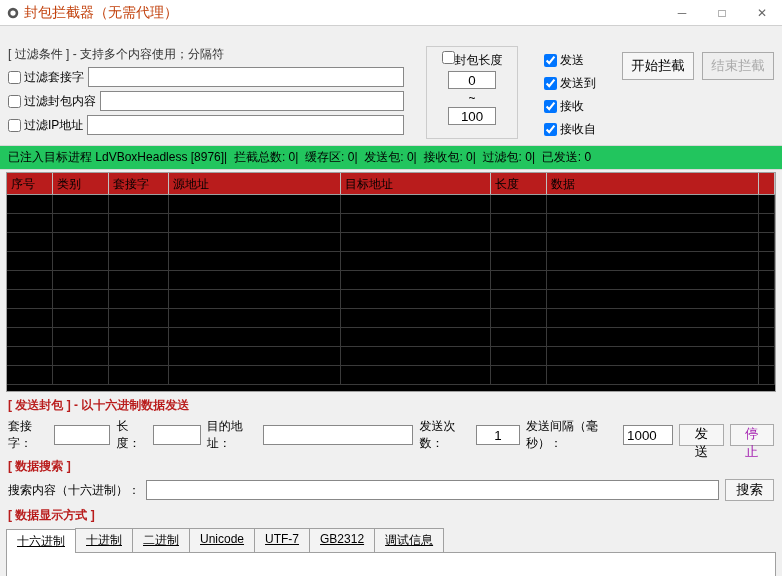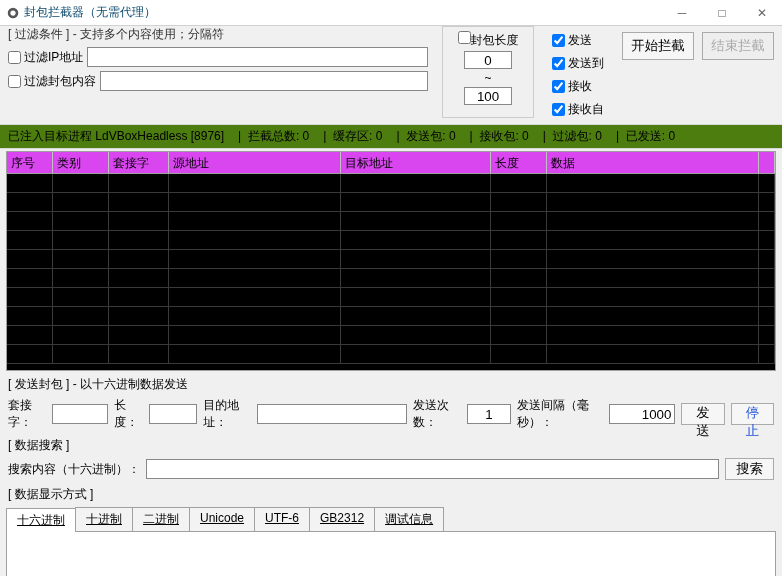--- a/index.html
+++ b/index.html
@@ -1,49 +1,49 @@
 <!DOCTYPE html>
 <html><head>
 <meta charset="utf-8">
 <style>
 * { box-sizing: border-box; margin: 0; padding: 0; }
 body { font-family: "Microsoft YaHei", SimSun, sans-serif; font-size: 12px; background: #f0f0f0; width: 782px; height: 576px; overflow: hidden; }
 .titlebar { height: 26px; background: #fff; display: flex; align-items: center; padding-left: 6px; border-bottom: 1px solid #d0d0d0; }
 .titlebar .icon { width: 14px; height: 14px; margin-right: 4px; }
-.titlebar .title { flex: 1; color: #0c4a6e; font-size: 12px; }
+.titlebar .title { flex: 1; color: #c2410c; font-size: 14px; }
 .titlebar .winbtn { width: 40px; height: 26px; display: flex; align-items: center; justify-content: center; color: #666; }
-.filter-area { padding: 0 8px 6px 8px; display: flex; gap: 14px; }
+.filter-area { padding: 20px 8px 6px 8px; display: flex; gap: 22px; }
 .filter-left { flex: 1; }
 .filter-title { color: #333; margin-bottom: 4px; }
 .filter-row { display: flex; align-items: center; margin-bottom: 4px; gap: 4px; }
 .filter-row input[type=text] { flex: 1; height: 20px; border: 1px solid #888; padding: 0 3px; }
 .filter-row label { display: flex; align-items: center; gap: 3px; white-space: nowrap; }
 .pklen { border: 1px solid #ccc; padding: 4px 6px; width: 92px; display: flex; flex-direction: column; align-items: center; gap: 2px; }
 .pklen-row { display: flex; align-items: center; gap: 4px; white-space: nowrap; }
 .pklen input[type=text] { width: 48px; height: 18px; text-align: center; border: 1px solid #888; }
 .chkcol { display: flex; flex-direction: column; gap: 6px; padding: 6px 4px 0 4px; }
 .chkcol label { display: flex; align-items: center; gap: 3px; white-space: nowrap; }
 .btncol { display: flex; flex-direction: row; gap: 8px; padding-top: 6px; }
 .btncol button { width: 72px; height: 28px; border: 1px solid #aaa; background: #f6f6f6; }
 .btncol button:disabled { color: #aaa; background: #eee; }
 input[type=checkbox] { width: 13px; height: 13px; }
-.statusbar { padding: 3px 8px; background: #4d7c0f; border-top: 1px solid #d8d8d8; border-bottom: 1px solid #d8d8d8; display: flex; gap: 14px; white-space: nowrap; }
+.statusbar { padding: 3px 8px; background: #22c55e; border-top: 1px solid #d8d8d8; border-bottom: 1px solid #d8d8d8; display: flex; white-space: nowrap; }
 .table-wrap { border: 1px solid #a0a0a0; margin: 2px 6px; }
-.table-head { display: flex; background: #d946ef; border-bottom: 1px solid #a0a0a0; height: 22px; }
+.table-head { display: flex; background: #b91c1c; border-bottom: 1px solid #a0a0a0; height: 22px; }
 .table-head .th { border-right: 1px solid #c0c0c0; padding: 3px 4px; overflow: hidden; white-space: nowrap; }
 .table-body { background: #000; height: 196px; }
 .table-body .tr { display: flex; height: 19px; border-bottom: 1px solid #3a3a3a; }
 .table-body .td { border-right: 1px solid #3a3a3a; }
 .c0{width:46px}.c1{width:56px}.c2{width:60px}.c3{width:172px}.c4{width:150px}.c5{width:56px}.c6{flex:1}.c7{width:16px}
 .section { padding: 3px 8px; }
-.section-title { color: #000000; margin-bottom: 4px; }
+.section-title { color: #b91c1c; margin-bottom: 4px; font-weight: bold; }
 .inline-row { display: flex; align-items: center; gap: 6px; }
 .inline-row input[type=text] { height: 20px; border: 1px solid #888; padding: 0 3px; }
 .small-btn { height: 22px; padding: 0 10px; border: 1px solid #aaa; background: #f6f6f6; }
-.small-btn:disabled { color: #1d4ed8; }
+.small-btn:disabled { color: #a21caf; }
 .tabs { display: flex; border-bottom: 1px solid #a0a0a0; margin: 2px 6px 0 6px; }
 .tab { padding: 3px 10px; border: 1px solid #a0a0a0; border-bottom: none; margin-right: -1px; background: #f3f3f3; position: relative; text-decoration: underline; }
 .tab.active { background: #fff; top: 1px; }
 .content-area { margin: 0 6px 6px 6px; border: 1px solid #a0a0a0; border-top: none; height: 56px; background: #fff; }
 </style>
 </head>
 <body>
 
 <div class="titlebar">
   <svg class="icon" viewBox="0 0 16 16">
@@ -55,28 +55,35 @@
   <div class="winbtn">□</div>
   <div class="winbtn close">✕</div>
 </div>
 
 <div class="filter-area">
   <div class="filter-left">
     <div class="filter-title">[ 过滤条件 ] - 支持多个内容使用；分隔符</div>
     <div class="filter-row">
       <label>
           <input type="checkbox" style="">
-          <span>过滤IP地址</span>
+          <span>过滤套接字</span>
         </label>
       <input type="text" value="" style="">
     </div>
     <div class="filter-row">
       <label>
           <input type="checkbox" style="">
           <span>过滤封包内容</span>
+        </label>
+      <input type="text" value="" style="">
+    </div>
+    <div class="filter-row">
+      <label>
+          <input type="checkbox" style="">
+          <span>过滤IP地址</span>
         </label>
       <input type="text" value="" style="">
     </div>
   </div>
   <div class="pklen">
     <div class="pklen-row">
         <label><input type="checkbox" style=""><span>封包长度</span></label>
       </div>
     <input type="text" value="0" style="">
     <span>~</span>
@@ -236,21 +243,21 @@
   <div class="inline-row">
     <span>套接字：</span>
     <input type="text" style="width: 56px;" value="">
     <span>长度：</span>
     <input type="text" style="width: 48px;" value="">
     <span>目的地址：</span>
     <input type="text" style="width: 150px;" value="">
     <span>发送次数：</span>
     <input type="text" style="width: 44px; text-align: center;" value="1">
     <span>发送间隔（毫秒）：</span>
-    <input type="text" style="width: 66px; text-align: right;" value="1000">
+    <input type="text" style="width: 50px; text-align: left;" value="1000">
     <button class="small-btn">发送</button>
     <button class="small-btn" disabled="">停止</button>
   </div>
 </div>
 
 <div class="section">
   <div class="section-title">[ 数据搜索 ]</div>
   <div class="inline-row">
     <span>搜索内容（十六进制）：</span>
     <input type="text" style="flex: 1 1 0%;" value="">
@@ -259,17 +266,17 @@
 </div>
 
 <div class="section" style="padding-bottom:0">
   <div class="section-title">[ 数据显示方式 ]</div>
 </div>
 <div class="tabs">
   <div class="tab active">十六进制</div>
   <div class="tab">十进制</div>
   <div class="tab">二进制</div>
   <div class="tab">Unicode</div>
-  <div class="tab">UTF-6</div>
+  <div class="tab">UTF-7</div>
   <div class="tab">GB2312</div>
   <div class="tab">调试信息</div>
 </div>
 <div class="content-area"></div>
 
 </body></html>

